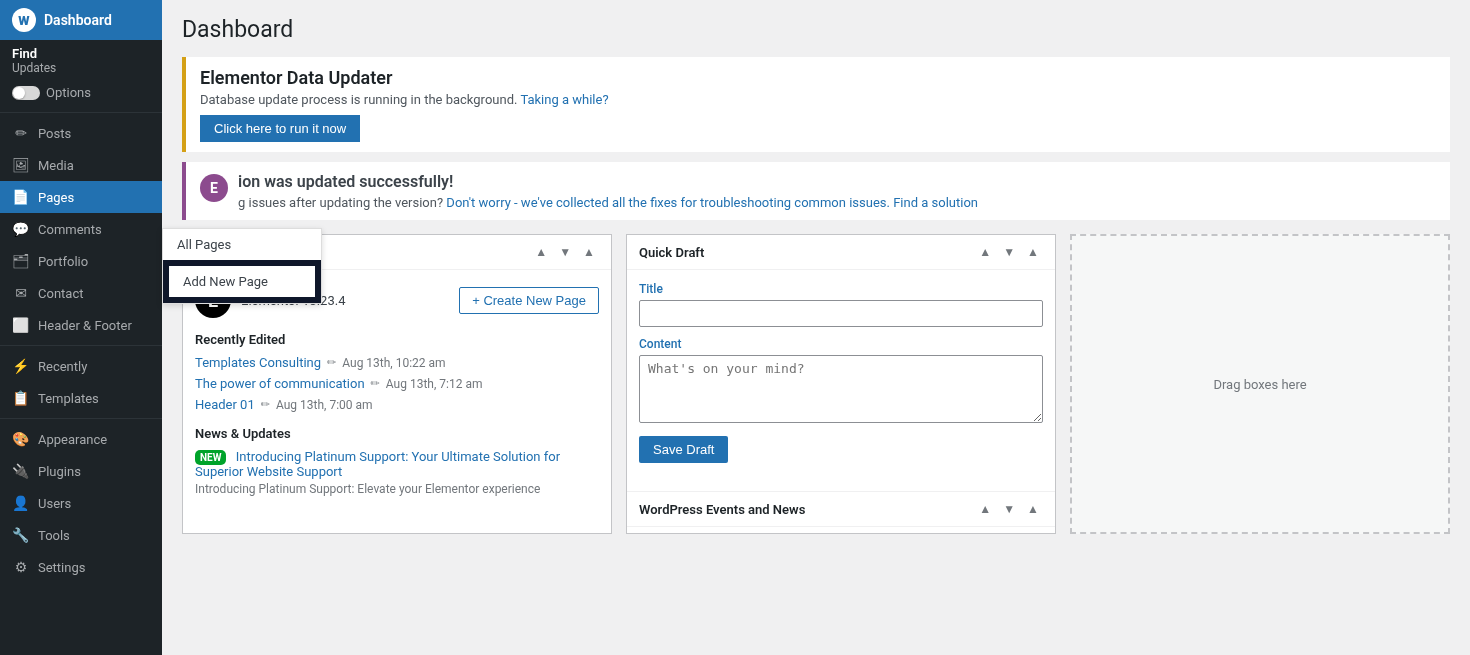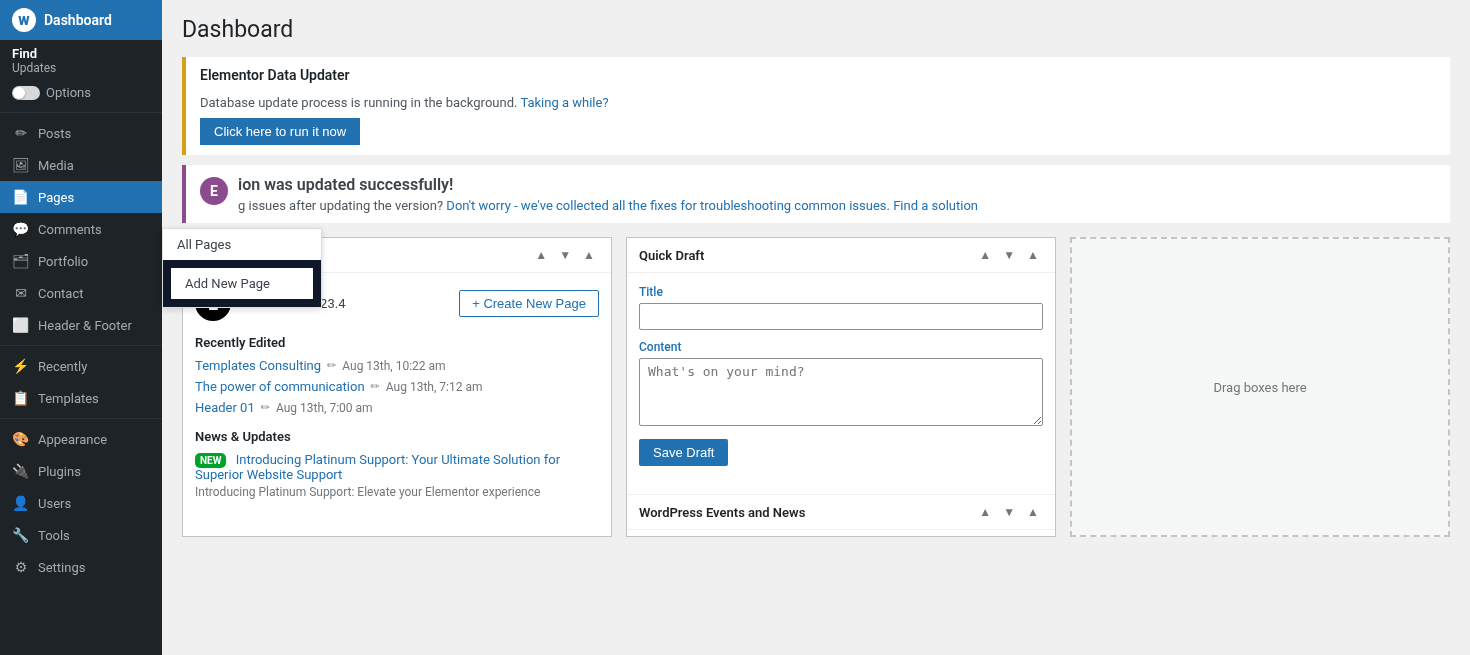--- a/index.html
+++ b/index.html
@@ -15,30 +15,30 @@
     .sidebar-item { display: flex; align-items: center; gap: 8px; padding: 7px 12px; cursor: pointer; color: #a7aaad; font-size: 13px; position: relative; }
     .sidebar-item.active { background: #2271b1; color: #fff; }
     .sidebar-item .s-icon { width: 18px; height: 18px; display: flex; align-items: center; justify-content: center; flex-shrink: 0; font-size: 14px; }
     .sidebar-home-label { font-size: 13px; font-weight: 600; color: #fff; padding: 6px 12px 0; }
     .sidebar-updates { color: #a7aaad; font-size: 12px; padding: 0 12px 6px; cursor: pointer; }
     .sidebar-divider { border: none; border-top: 1px solid #2c3338; margin: 4px 0; }
 
     
     .submenu-popup { position: absolute; left: 162px; top: 228px; background: #fff; border: 1px solid #ddd; box-shadow: 0 2px 6px rgba(0,0,0,0.15); z-index: 999; min-width: 160px; }
     .submenu-popup .submenu-item { padding: 8px 14px; cursor: pointer; font-size: 13px; color: #3c434a; white-space: nowrap; }
-    .submenu-popup .submenu-item.highlighted { border: 8px solid #0f172a; color: #3c434a; }
+    .submenu-popup .submenu-item.highlighted { border: 6px solid #0f172a; color: #3c434a; }
 
     
     .main-content { flex: 1; overflow-y: auto; background: #f0f0f1; }
     .main-inner { padding: 16px 20px; }
     .page-title { font-size: 23px; font-weight: 400; color: #1d2327; margin-bottom: 14px; }
 
     
     .notice { background: #fff; border-left: 4px solid #d4a017; padding: 10px 14px; margin-bottom: 10px; }
-    .notice h3 { font-size: 14px; font-weight: 600; color: #1d2327; margin-bottom: 12px; }
+    .notice h3 { font-size: 18px; font-weight: 600; color: #1d2327; margin-bottom: 4px; }
     .notice p { font-size: 13px; color: #50575e; margin-bottom: 8px; }
     .notice p a { color: #2271b1; text-decoration: none; }
     .btn-run-now { background: #2271b1; color: #fff; border: none; padding: 6px 14px; cursor: pointer; font-size: 13px; border-radius: 0; }
 
     
     .success-notice { background: #fff; border-left: 4px solid #8c4b8e; padding: 10px 14px; margin-bottom: 14px; display: flex; align-items: flex-start; gap: 10px; }
     .success-icon { width: 28px; height: 28px; background: #8c4b8e; border-radius: 50%; display: flex; align-items: center; justify-content: center; color: #fff; font-size: 14px; font-weight: 700; flex-shrink: 0; margin-top: 2px; }
     .success-text h3 { font-size: 16px; font-weight: 600; margin-bottom: 4px; }
     .success-text p { font-size: 13px; color: #50575e; }
     .success-text p a { color: #2271b1; text-decoration: none; }

